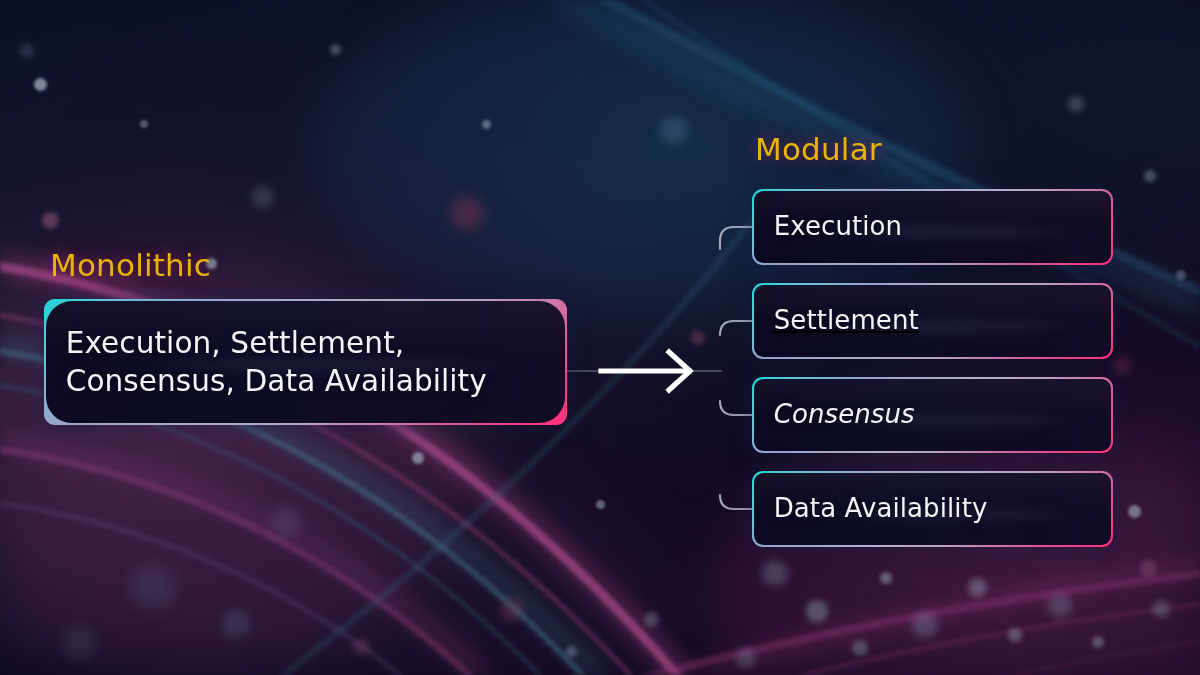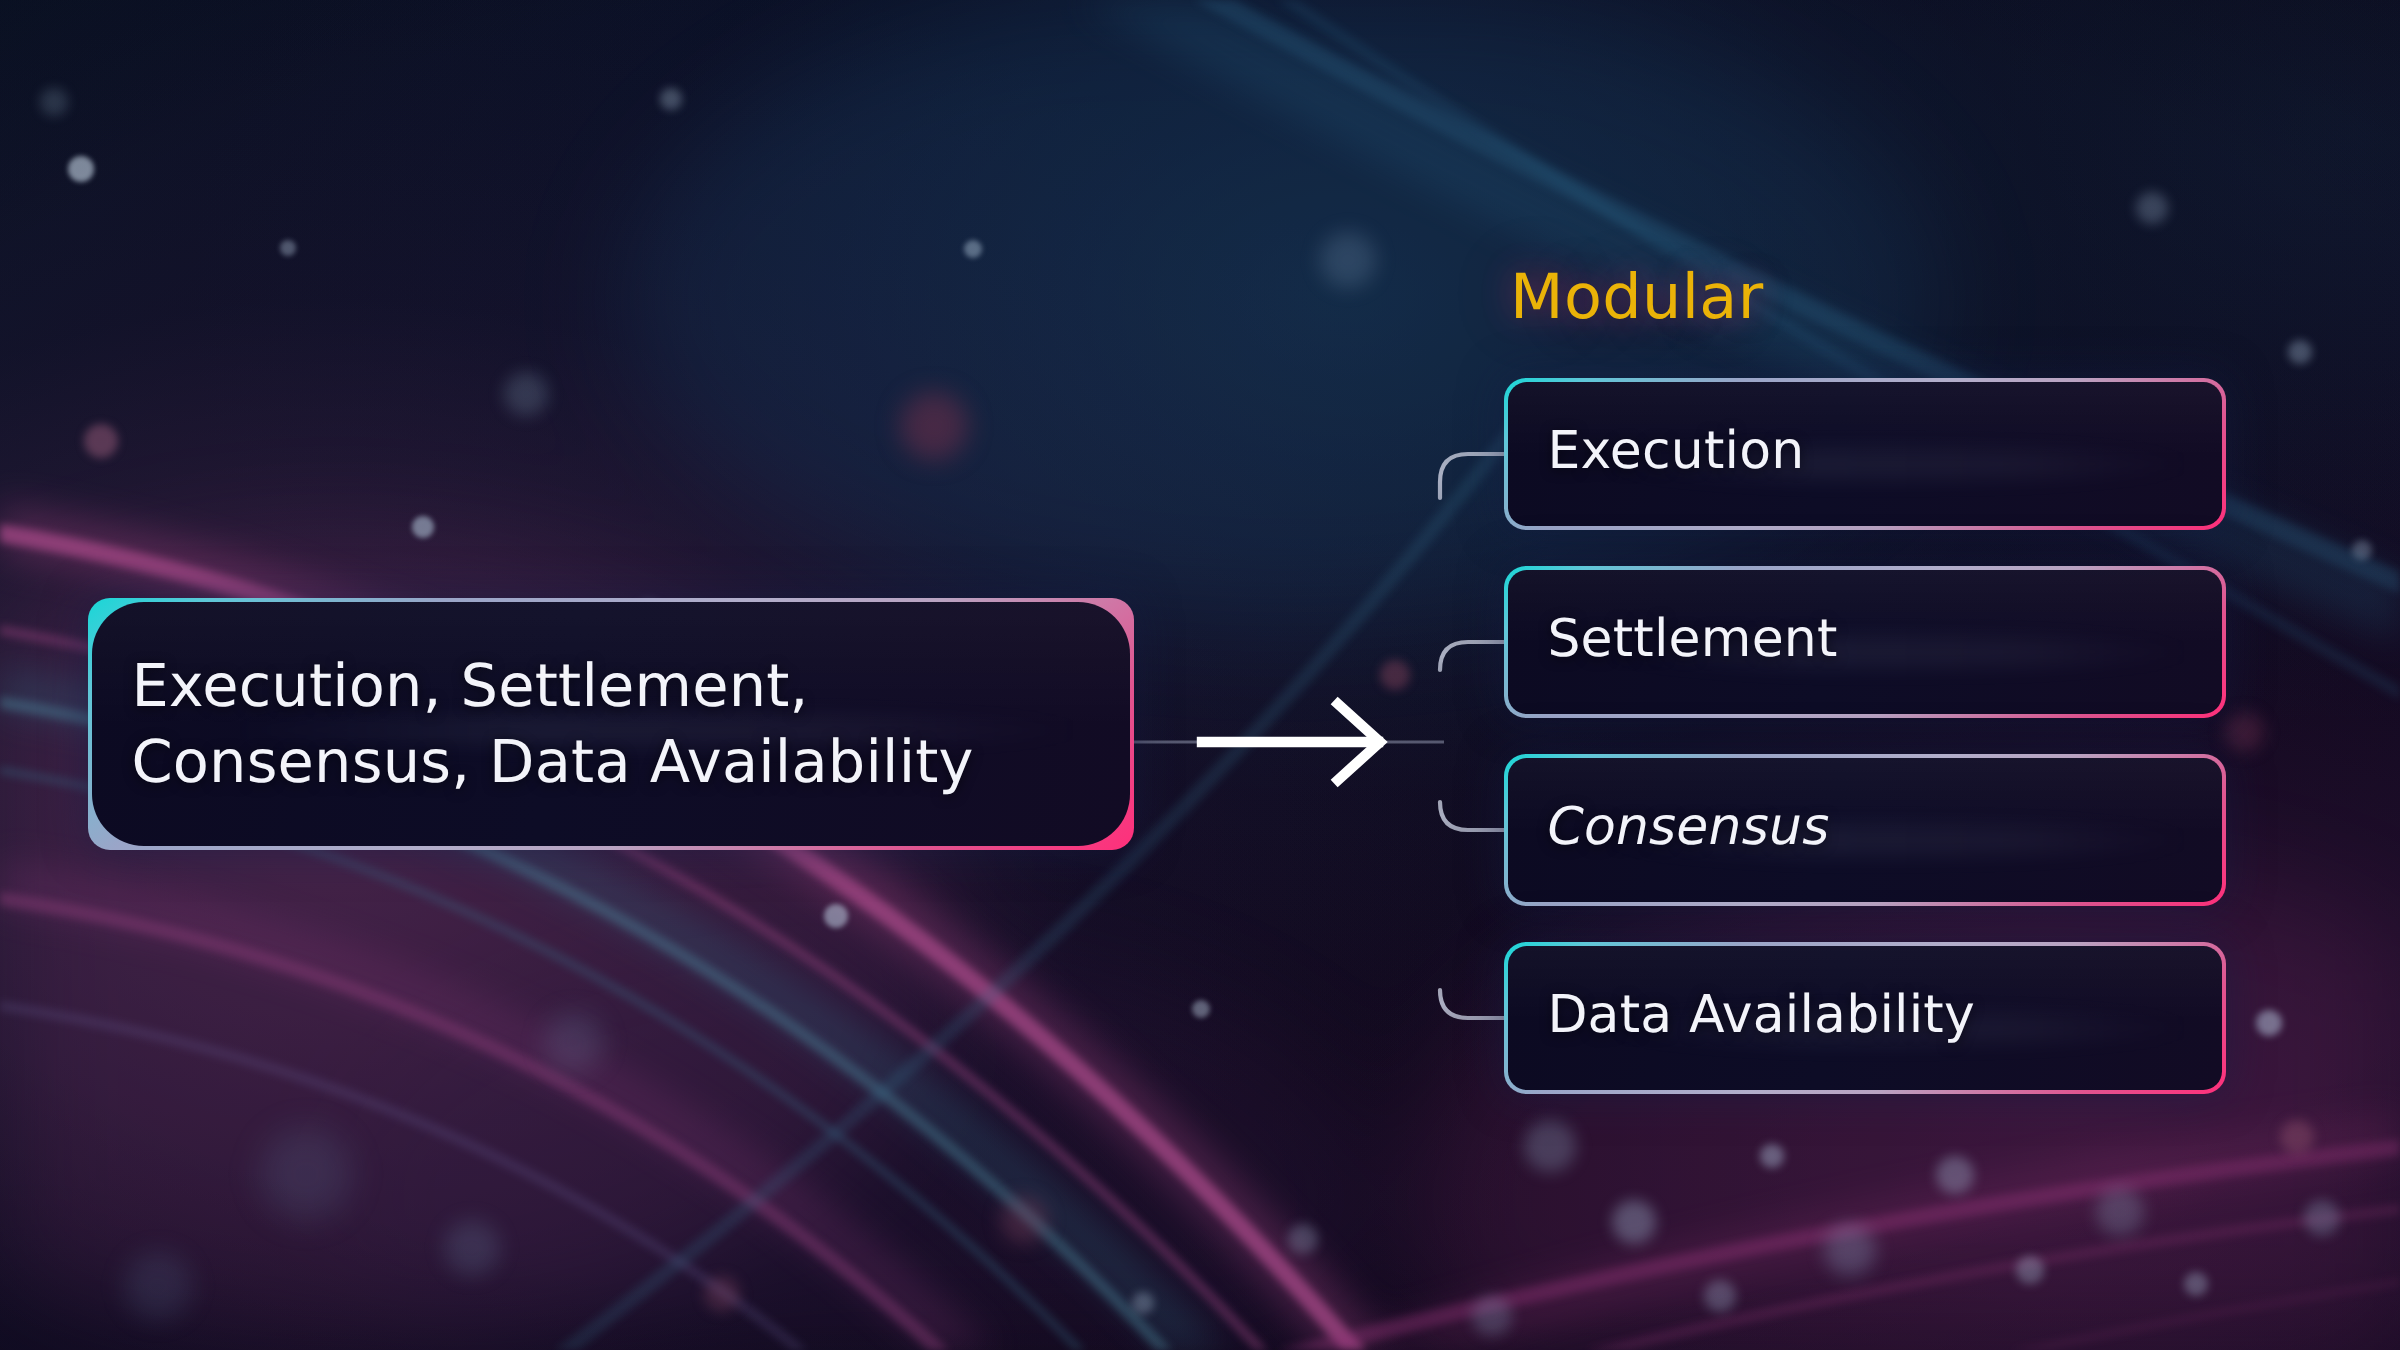--- a/index.html
+++ b/index.html
@@ -145,21 +145,21 @@
     left: 44px; top: 299px; width: 523px; height: 126px;
   }
   #card-monolithic .card-inner { padding-left: 20px; border-radius: 26px; }
   #card-monolithic .card-text { font-size: 29.5px; }
 
   
   .card-modular { left: 752px; width: 361px; height: 76px; }
   .card-modular .card-inner { padding-left: 20px; }
   .card-modular .card-text { font-size: 26px; }
   #card-execution   { top: 189px; }
-  #card-settlement  { top: 283px; }
+  #card-settlement  { top: 283px; text-decoration: underline; }
   #card-consensus   { top: 377px; font-style: italic; }
   #card-data        { top: 471px; }
 
   
   .wires { position: absolute; inset: 0; pointer-events: none; }
   .arrow-svg { position: absolute; left: 0; top: 0; }
 </style>
 </head>
 <body>
 
@@ -276,20 +276,21 @@
 
     <path d="M 567 371 H 722" stroke="#8f95ad" stroke-width="1.6" stroke-opacity="0.55" fill="none"></path>
     <g stroke="#ffffff" stroke-width="5.2" fill="none" stroke-linecap="square" stroke-linejoin="miter">
       <path d="M 601 371 H 689"></path>
       <path d="M 669 352 L 690 371 L 669 390"></path>
     </g>
   </svg>
 
   <div class="content">
 
+    <div class="section-label" id="label-monolithic">Monolithic</div>
 
     <div class="card" id="card-monolithic">
       <div class="card-inner">
         <div class="card-text">Execution, Settlement,
 Consensus, Data Availability</div>
       </div>
     </div>
 
     <div class="section-label" id="label-modular">Modular</div>
 

